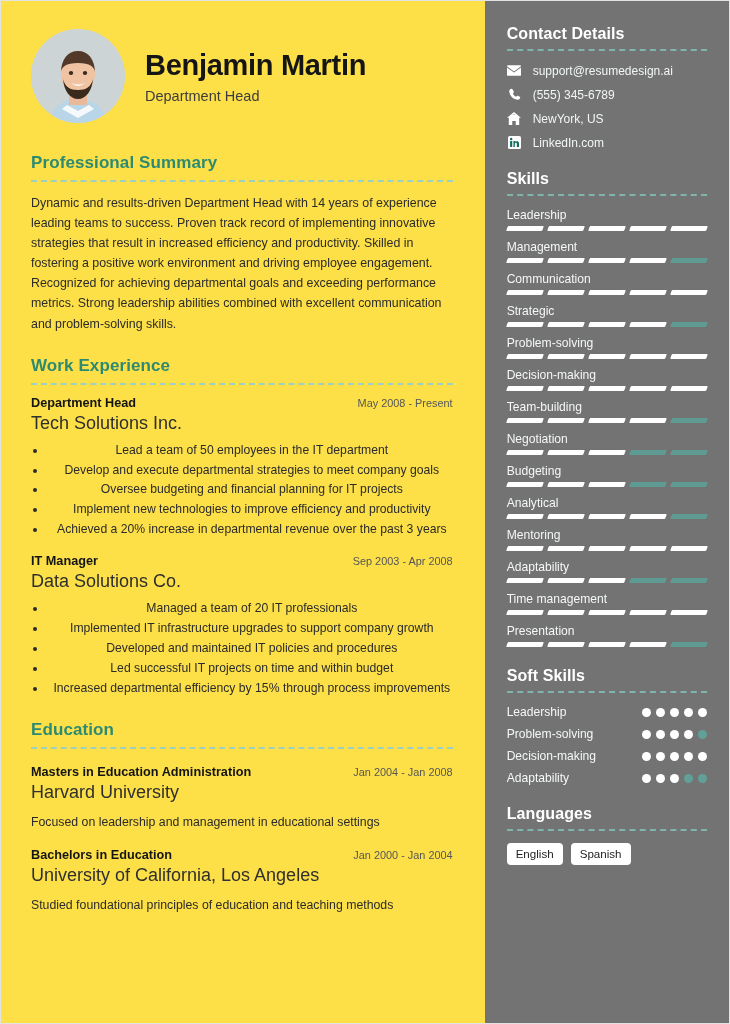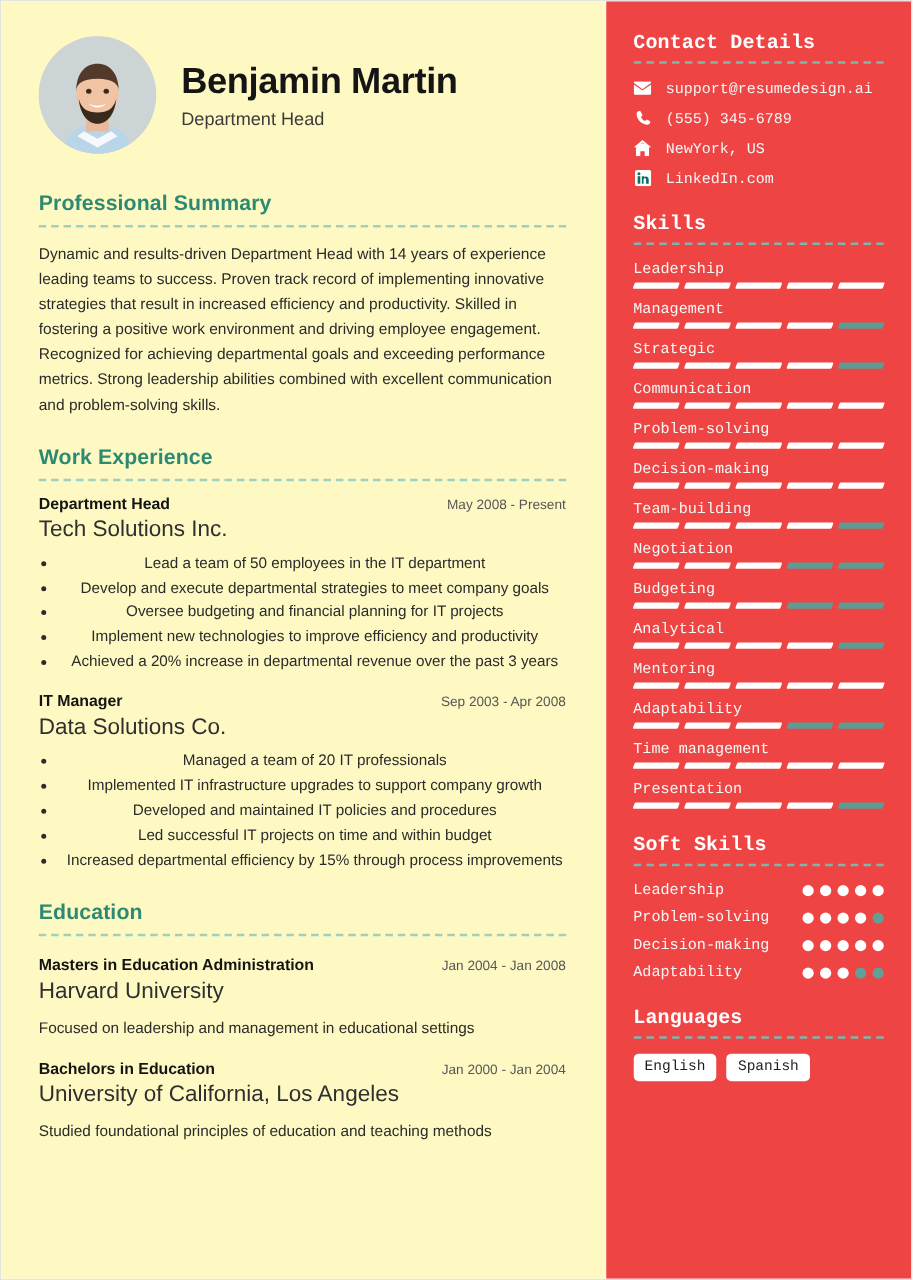--- a/index.html
+++ b/index.html
@@ -14,21 +14,21 @@
     background: #ffffff;
     display: flex;
     overflow: hidden;
     border: 1px solid #e3e3e3;
   }
 
   
   .left {
     width: 485px;
     padding: 28px 32px 20px 30px;
-    background: #fef9c3;
+    background: #fde047;
   }
 
   .header-row { display: flex; align-items: center; gap: 20px; margin-bottom: 30px; }
   .avatar {
     width: 94px; height: 94px; border-radius: 50%;
     background: #ccd3d5;
     position: relative; overflow: hidden; flex: 0 0 auto;
   }
   .avatar svg { display:block; width:100%; height:100%; }
   .name-block { padding-top: 2px; }
@@ -60,24 +60,23 @@
   .bullets li {
     font-size: 12.2px; color: #2b2b2b; line-height: 1.55;
     margin-bottom: 1px; padding-left: 4px; text-align: center;
   }
   .edu-desc { font-size: 12.3px; color: #2b2b2b; margin-top: 10px; line-height: 1.5; }
   .edu-entry { margin-bottom: 17px; margin-top: 16px; }
 
   
   .right {
     width: 245px;
-    background: #ef4444;
+    background: #737373;
     color: #ffffff;
     padding: 24px 22px 20px 22px;
-    font-family: Liberation Mono, monospace;
   }
   .side-sec { margin-bottom: 20px; }
   .side-head {
     font-size: 16px; font-weight: 700; color: #ffffff;
     letter-spacing: 0.1px; margin-bottom: 6px;
   }
   .side-dashed {
     border-top: 2px dashed #7fb5ac;
     height: 0; margin-bottom: 12px;
   }
@@ -281,37 +280,37 @@
             <div class="skill-name">Management</div>
      <div class="bars">
               <span class="bar"></span>
               <span class="bar"></span>
               <span class="bar"></span>
               <span class="bar"></span>
               <span class="bar off"></span>
             </div>
           </div>
           <div class="skill-row">
+            <div class="skill-name">Communication</div>
+     <div class="bars">
+              <span class="bar"></span>
+              <span class="bar"></span>
+              <span class="bar"></span>
+              <span class="bar"></span>
+              <span class="bar"></span>
+            </div>
+          </div>
+          <div class="skill-row">
             <div class="skill-name">Strategic</div>
      <div class="bars">
               <span class="bar"></span>
               <span class="bar"></span>
               <span class="bar"></span>
               <span class="bar"></span>
               <span class="bar off"></span>
-            </div>
-          </div>
-          <div class="skill-row">
-            <div class="skill-name">Communication</div>
-     <div class="bars">
-              <span class="bar"></span>
-              <span class="bar"></span>
-              <span class="bar"></span>
-              <span class="bar"></span>
-              <span class="bar"></span>
             </div>
           </div>
           <div class="skill-row">
             <div class="skill-name">Problem-solving</div>
      <div class="bars">
               <span class="bar"></span>
               <span class="bar"></span>
               <span class="bar"></span>
               <span class="bar"></span>
               <span class="bar"></span>

